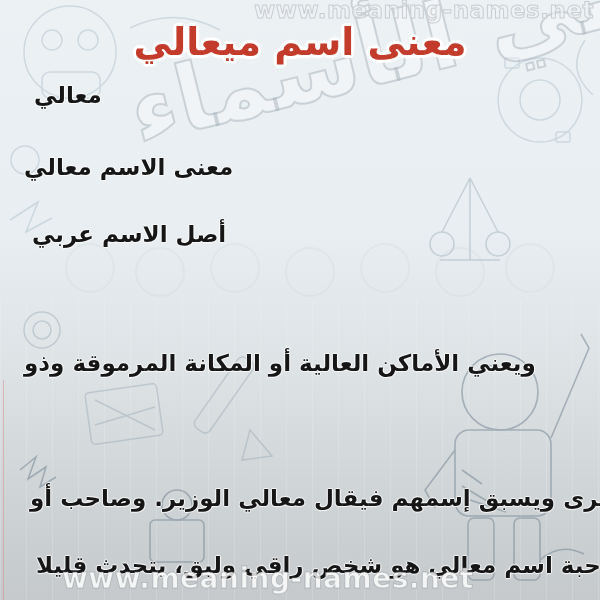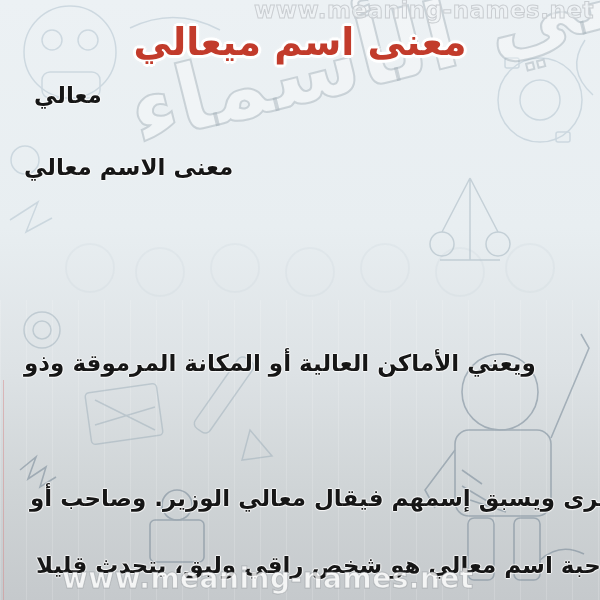--- a/index.html
+++ b/index.html
@@ -128,19 +128,20 @@
   </svg>
 
   <div class="calligraphy">معاني الأسماء</div>
 
   <div class="wm-top">www.meaning-names.net</div>
 
   <h1 class="title">معنى اسم ميعالي</h1>
 
   <div class="line l1">معنى الاسم معالي</div>
   <div class="line l0">معالي</div>
+  <div class="line l2">أصل الاسم عربي</div>
   <div class="line l4">ويعني الأماكن العالية أو المكانة المرموقة وذو</div>
   <div class="line l6">الكبرى ويسبق إسمهم فيقال معالي الوزير. وصاحب أو</div>
   <div class="line l7">صاحبة اسم معالي هو شخص راقي ولبق، يتحدث قليلا</div>
 
   <div class="wm-bottom">www.meaning-names.net</div>
 
 </div>
 
 </body></html>

